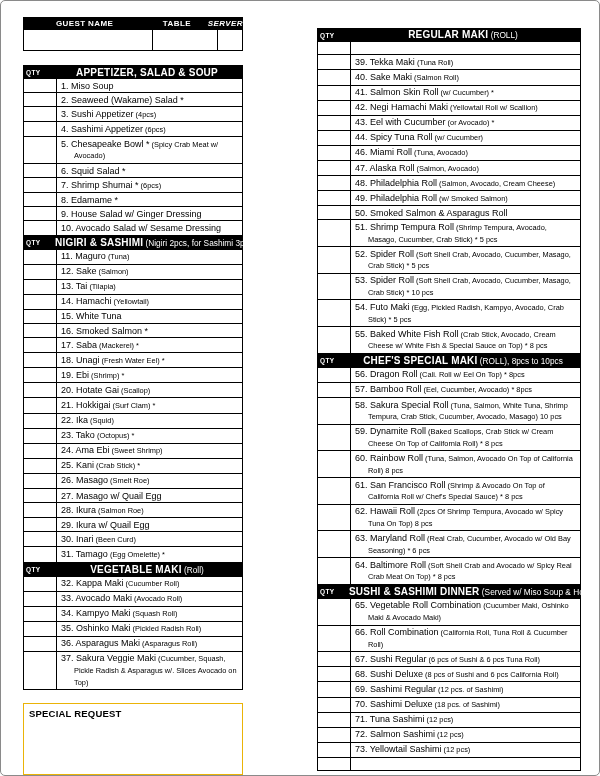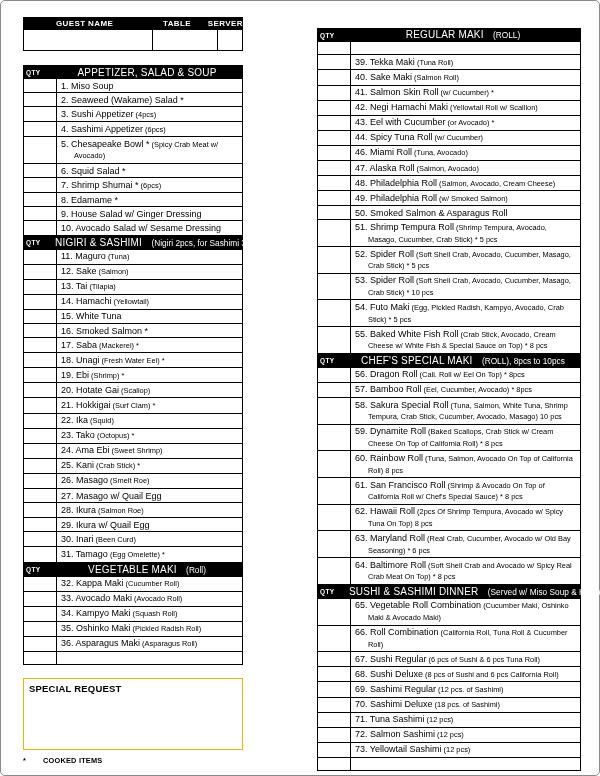--- a/index.html
+++ b/index.html
@@ -12,30 +12,30 @@
 
   .col-left{position:absolute;left:23px;top:9px;width:220px;margin-top:8px;}
   .col-right{position:absolute;left:317px;top:28px;width:264px;}
 
   
   .gt-head{display:flex;background:#000;color:#fff;font-weight:bold;font-size:8px;height:13px;align-items:center;letter-spacing:.4px;}
   .gt-head div{text-align:center;}
   .gt-body{display:flex;border:1px solid #000;border-top:none;height:20px;background:#fff;}
   .gt-cell{border-right:1px solid #000;}
   .gt-cell:last-child{border-right:none;}
-  .w-guest{width:128px;} .w-table{width:64px;} .w-server{flex:1;}
+  .w-guest{width:128px;} .w-table{width:64px;} .w-server{flex:1;font-style:italic;}
 
   
   .menu-stack{border:1px solid #000;border-top:none;margin-top:14px;}
   .col-right .menu-stack{margin-top:0;}
   .sec-header{display:flex;align-items:center;background:#000;color:#fff;min-height:12px;padding:1px 3px 1px 2px;}
   .sec-qty{font-size:6.5px;font-weight:bold;width:29px;letter-spacing:.4px;flex:none;}
   .sec-title{flex:1;text-align:center;font-size:10px;line-height:11px;white-space:nowrap;}
-  .sec-title b{font-weight:normal;letter-spacing:.2px;}
-  .sec-sub{font-weight:normal;font-size:8.3px;padding-left:7px;}
+  .sec-title b{font-weight:bold;letter-spacing:.2px;}
+  .sec-sub{font-weight:normal;font-size:8.3px;}
   .row{display:flex;align-items:stretch;border-bottom:1px solid #000;min-height:12.4px;background:#fff;}
   .menu-stack section:last-child .row:last-child{border-bottom:none;}
   .qty-cell{width:32px;flex:none;border-right:1px solid #000;}
   .item-cell{flex:1;font-size:9px;line-height:10.6px;padding:1.5px 3px 1px 17px;text-indent:-13px;}
   .item-detail,.item-suffix{font-size:7.4px;}
 
   
   .special-request{border:1px solid #eab308;height:62px;margin-top:13px;padding:4px 5px;font-weight:bold;font-size:9.5px;letter-spacing:.2px;}
 
   
@@ -220,20 +220,21 @@
         <div class="row">
           <div class="qty-cell"></div>
           <div class="item-cell"><span class="item-label">35. Oshinko Maki</span><span class="item-detail"> (Pickled Radish Roll)</span></div>
         </div>
         <div class="row">
           <div class="qty-cell"></div>
           <div class="item-cell"><span class="item-label">36. Asparagus Maki</span><span class="item-detail"> (Asparagus Roll)</span></div>
         </div>
         <div class="row">
           <div class="qty-cell"></div>
+          <div class="item-cell"><span class="item-label">37. Sakura Veggie Maki</span><span class="item-detail"> (Cucumber, Squash, Pickle Radish &amp; Asparagus w/. Slices Avocado on Top)</span></div>
         </div>
       </section>
     </div>
 
   <div class="special-request">
     <span>SPECIAL REQUEST</span>
   </div>
 
   <div class="footnotes">
     <div class="fn-row">

